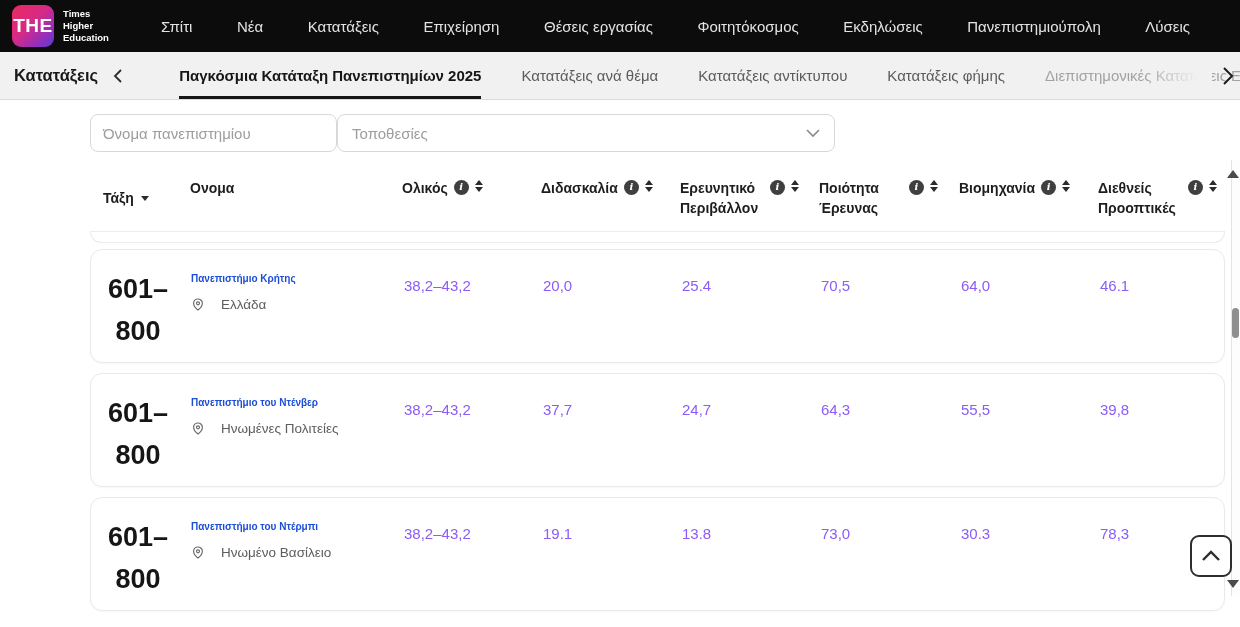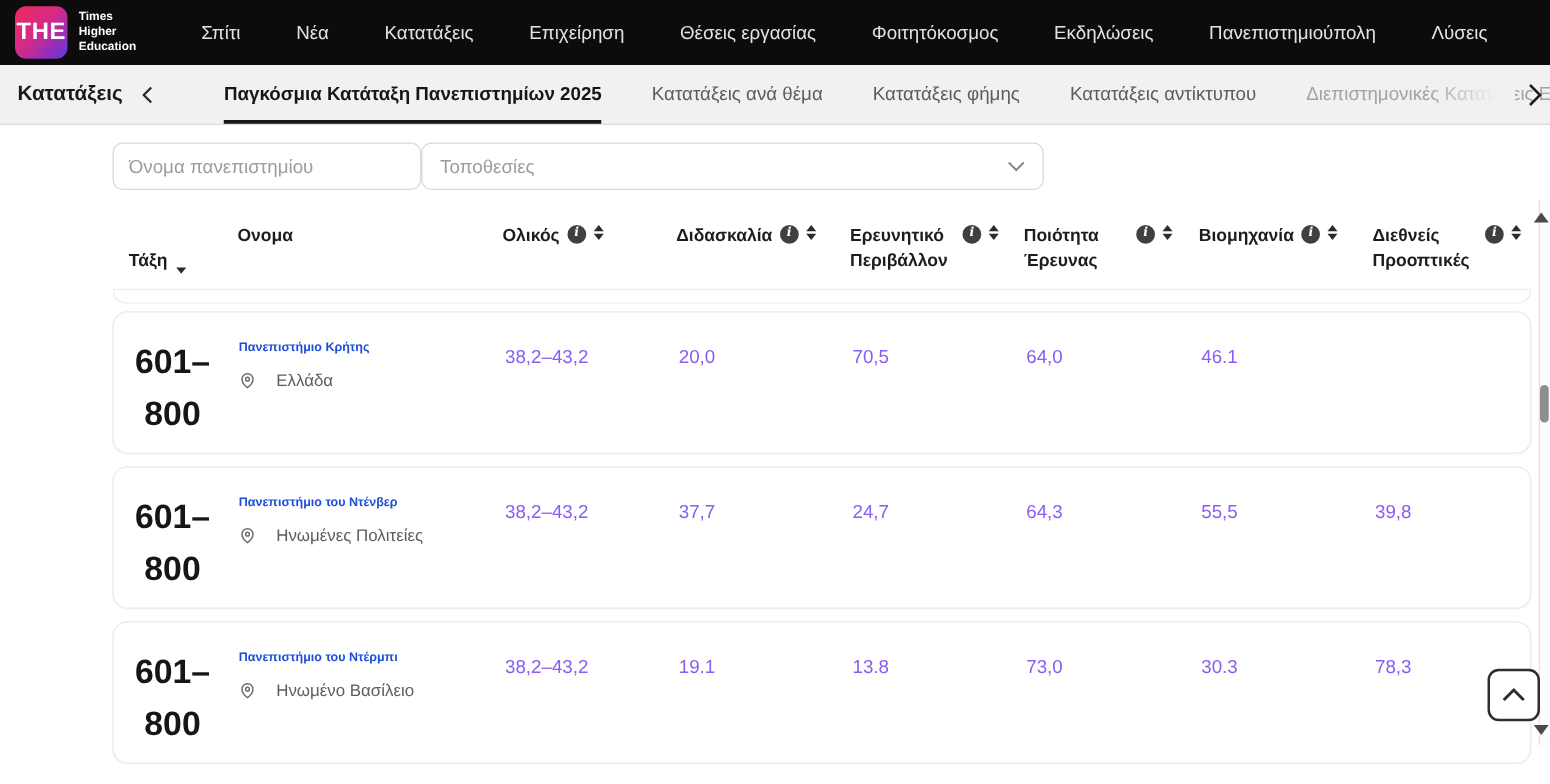--- a/index.html
+++ b/index.html
@@ -69,21 +69,21 @@
   
   .table-wrap { position:absolute; left:90px; top:168px; width:1135px; }
   .grid-cols {
     display:grid;
     grid-template-columns:88px 212px 139px 139px 139px 140px 139px 139px;
   }
   .thead { padding:4px 0 0 0; }
   .th { display:flex; align-items:flex-start; gap:6px; padding:6px 4px 0 12px;
         font-size:14px; font-weight:700; color:#1d1d1d; line-height:1.45; }
   .th .lbl { max-width:84px; }
-  .th-rank { padding-left:13px; gap:7px; align-items:flex-end; }
+  .th-rank { padding-left:13px; gap:7px; align-items:center; }
   .info-i {
     width:15px; height:15px; border-radius:50%; background:#3f3f3f; color:#fff;
     font-size:10px; font-weight:700; display:inline-flex; align-items:center;
     justify-content:center; flex:0 0 auto; margin-top:2px; cursor:pointer;
     font-family:"DejaVu Serif", serif; font-style:italic;
   }
   .sorter { display:inline-flex; flex-direction:column; gap:2px; margin-top:2px; cursor:pointer; }
   .sorter i { width:0; height:0; border-left:4px solid transparent; border-right:4px solid transparent; display:block; }
   .sorter .up { border-bottom:5px solid #2b2b2b; }
   .sorter .dn { border-top:5px solid #2b2b2b; }
@@ -157,22 +157,22 @@
 <div class="subnav">
   <span class="subnav-section">Κατατάξεις</span>
   <span class="subnav-back">
     <svg class="chev" width="11" height="16" viewBox="0 0 11 16">
         <polyline points="9,2 3,8 9,14" fill="none" stroke="#2b2b2b" stroke-width="1.8"></polyline>
       </svg>
   </span>
   <div class="tabs">
     <span class="tab active">Παγκόσμια Κατάταξη Πανεπιστημίων 2025</span>
     <span class="tab">Κατατάξεις ανά θέμα</span>
+    <span class="tab">Κατατάξεις αντίκτυπου</span>
     <span class="tab">Κατατάξεις φήμης</span>
-    <span class="tab">Κατατάξεις αντίκτυπου</span>
     <span class="tab faded">Διεπιστημονικές Κατατάξεις Επιστ</span>
   </div>
   <div class="tab-fade-overlay"></div>
   <span class="subnav-next">
     <svg width="13" height="20" viewBox="0 0 13 20">
         <polyline points="3,2 11,10 3,18" fill="none" stroke="#1d1d1d" stroke-width="2"></polyline>
       </svg>
   </span>
 </div>
 
@@ -260,20 +260,21 @@
       <div class="uni-loc">
         <svg width="14" height="15" viewBox="0 0 24 25" fill="none" stroke="#6b6b6b" stroke-width="2">
           <path d="M12 22s-7.5-5.4-7.5-11.5a7.5 7.5 0 1 1 15 0C19.5 16.6 12 22 12 22z"></path>
           <circle cx="12" cy="10.5" r="2.6"></circle>
         </svg>
         <span>Ελλάδα</span>
       </div>
     </div>
   <div class="score-cell">38,2–43,2</div>
         <div class="score-cell">20,0</div>
+        <div class="score-cell">25.4</div>
         <div class="score-cell">70,5</div>
         <div class="score-cell">64,0</div>
         <div class="score-cell">46.1</div>
       </div>
 
   <div class="row-card grid-cols">
     <div class="rank-cell">
       <div>601–</div>
       <div>800</div>
     </div>

